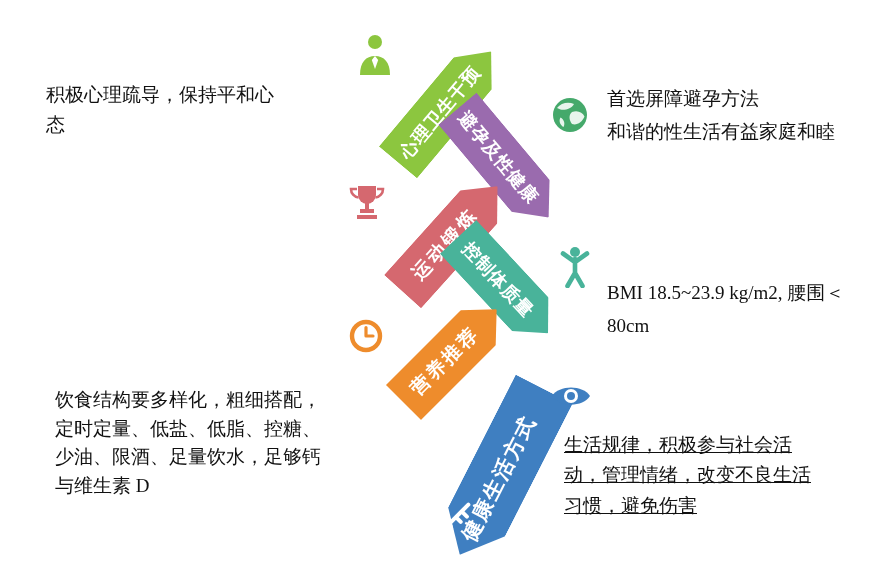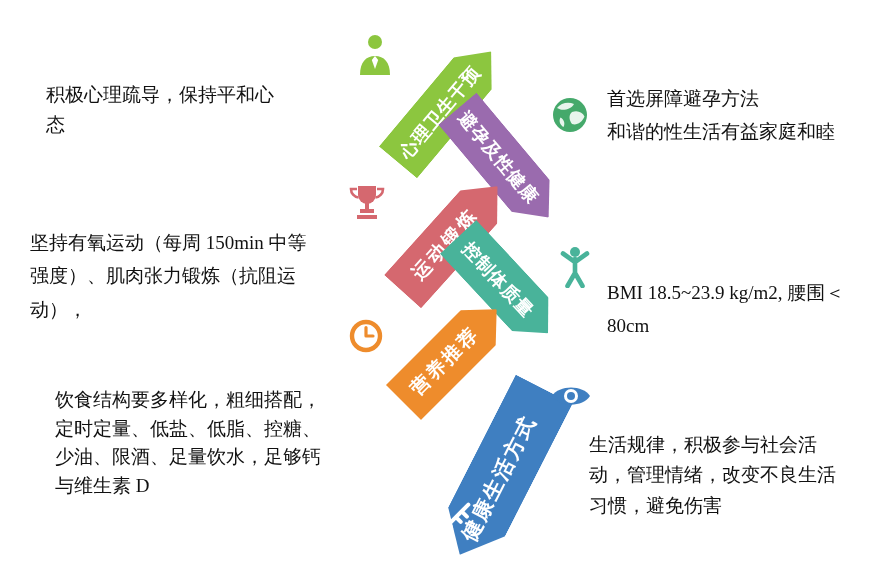--- a/index.html
+++ b/index.html
@@ -32,21 +32,21 @@
   .i-eye   {left:550px;top:381px;width:42px;height:30px;}
   .i-key   {left:432px;top:497px;width:44px;height:44px;z-index:5;}
 
   
   .note{position:absolute;font-size:19px;color:#111;line-height:1.6;white-space:pre-line;}
   .n-mental       {left:46px; top:80px; width:236px;}
   .n-contraception{left:607px;top:82px; width:278px;line-height:1.75;}
   .n-exercise     {left:30px; top:226px;width:280px;line-height:1.75;}
   .n-bmi          {left:607px;top:276px;width:280px;line-height:1.75;}
   .n-diet         {left:55px; top:386px;width:276px;line-height:1.5;}
-  .n-lifestyle    {left:589px;top:430px;width:250px;line-height:1.6;}
+  .n-lifestyle    {left:564px;top:430px;width:250px;line-height:1.6;text-decoration:underline;}
 </style>
 </head>
 <body>
 
 <div class="stage">
 
   <div class="arrow a-mental" style="background-color: rgb(140, 198, 63);">
     <span class="arrow-label">心理卫生干预</span>
   </div>
 
@@ -127,21 +127,20 @@
         <path d="M18.5 27.5 L38 8 M31 15 l5.5 5.5 M25 21 l5 5"></path>
       </g>
     </svg>
   </span>
 
   <div class="note n-mental">积极心理疏导，保持平和心态</div>
 
   <div class="note n-contraception">首选屏障避孕方法
 和谐的性生活有益家庭和睦</div>
 
-  <div class="note n-exercise">坚持有氧运动（每周 150min 中等强度）、肌肉张力锻炼（抗阻运动），</div>
 
   <div class="note n-bmi">BMI 18.5~23.9 kg/m2, 腰围＜
 80cm</div>
 
   <div class="note n-diet">饮食结构要多样化，粗细搭配，定时定量、低盐、低脂、控糖、少油、限酒、足量饮水，足够钙与维生素 D</div>
 
   <div class="note n-lifestyle">生活规律，积极参与社会活动，管理情绪，改变不良生活习惯，避免伤害</div>
 
 </div>
 

